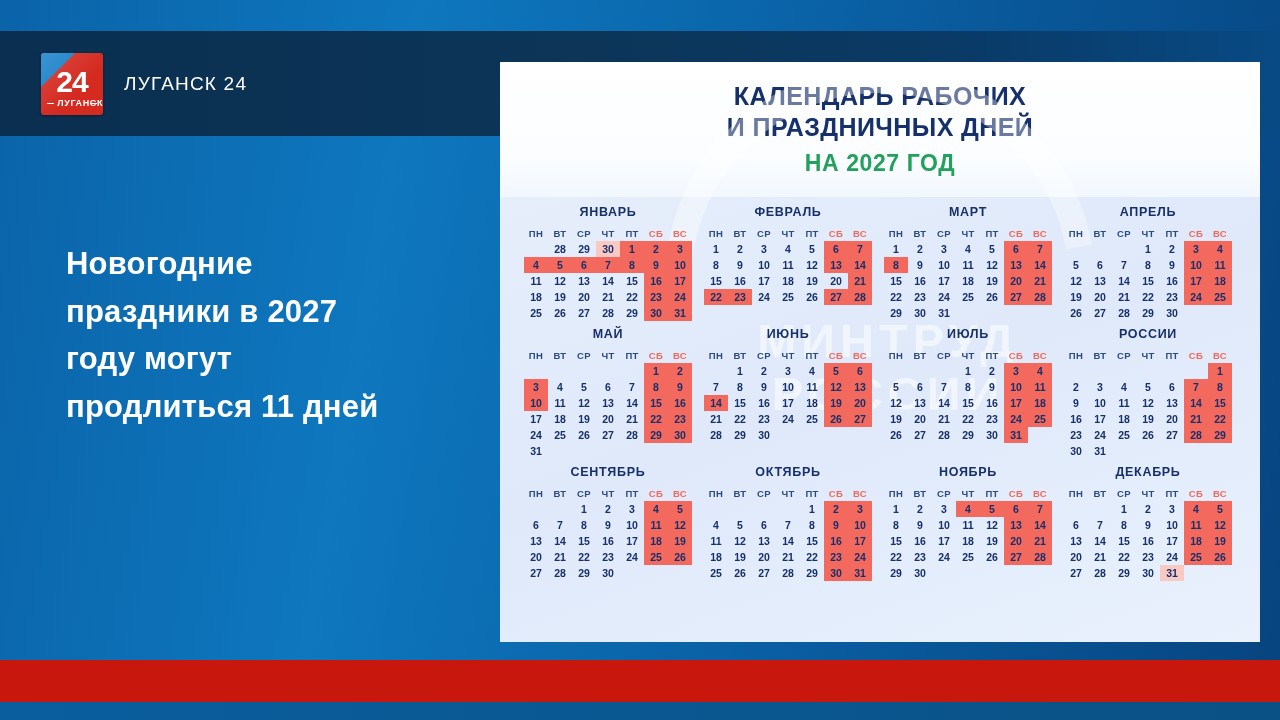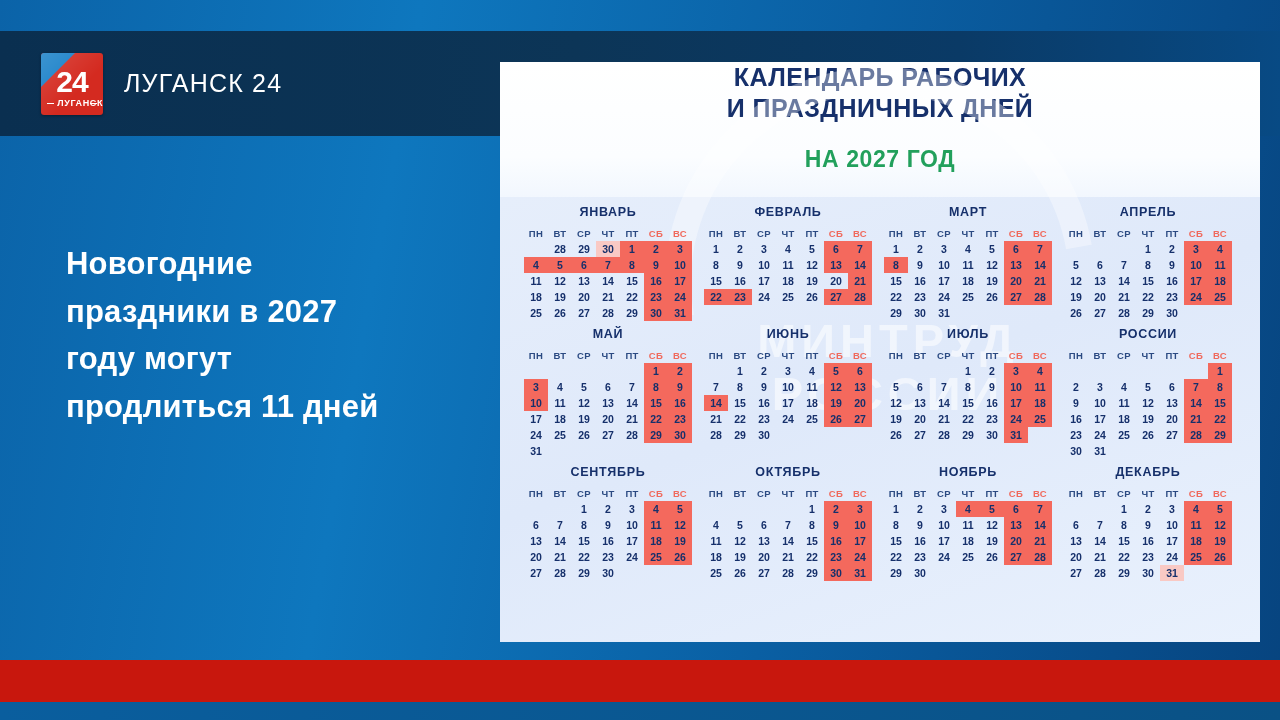--- a/index.html
+++ b/index.html
@@ -37,21 +37,21 @@
   .logo-city{
     position:absolute; left:0; right:0; bottom:7px; text-align:right;
     color:#fff; font-size:9px; font-weight:700; letter-spacing:.6px;
   }
   .logo-city::before,.logo-city::after{
     content:""; position:absolute; top:50%; width:7px; height:1px; background:#fff;
   }
   .logo-city::before{ left:6px; }
   .logo-city::after{ right:6px; }
   .brand-title{
-    margin-left:21px; color:#ffffff; font-size:25px; font-weight:400;
+    margin-left:21px; color:#ffffff; font-size:19px; font-weight:400;
     letter-spacing:1.2px;
   }
 
   
   .headline{
     position:absolute; left:32px; top:240px; width:430px;
     color:#ffffff; font-size:31px; font-weight:700; line-height:1.54;
     letter-spacing:.2px;
   }
   .headline span{ display:block;margin-left:34px; }
@@ -61,28 +61,28 @@
     position:absolute; left:500px; top:62px; width:760px; height:580px;
     background:#eef4fd; overflow:hidden;
   }
   .card-left-strip{
     position:absolute; left:0; top:0; width:14px; height:100%;
     background:linear-gradient(180deg,#dfeafb,#cfe0f7);
   }
   .card-header{
     position:relative; height:135px;
     background:linear-gradient(180deg,#ffffff 0%,#fbfdff 70%,#f2f7fe 100%);
-    text-align:center;
+    padding-top:19px; text-align:center;
   }
   .card-title{
     color:#16306b; font-size:25px; font-weight:700; line-height:1.24;
     letter-spacing:.4px;
   }
   .card-year{
-    margin-top:22px; color:#22a05c; font-size:23px; font-weight:700;
+    margin-top:7px; color:#22a05c; font-size:23px; font-weight:700;
     letter-spacing:.6px;
   }
   .card-body{
     position:relative; height:445px;
     background:linear-gradient(160deg,#e6eefb 0%,#dfe9fa 45%,#e9f1fd 100%);
   }
   .watermark{
     position:absolute; left:0; right:0; top:118px; text-align:center;
     color:rgba(255,255,255,.55); font-size:47px; font-weight:700;
     letter-spacing:5px; line-height:1.12; pointer-events:none; user-select:none;margin-left:16px;

